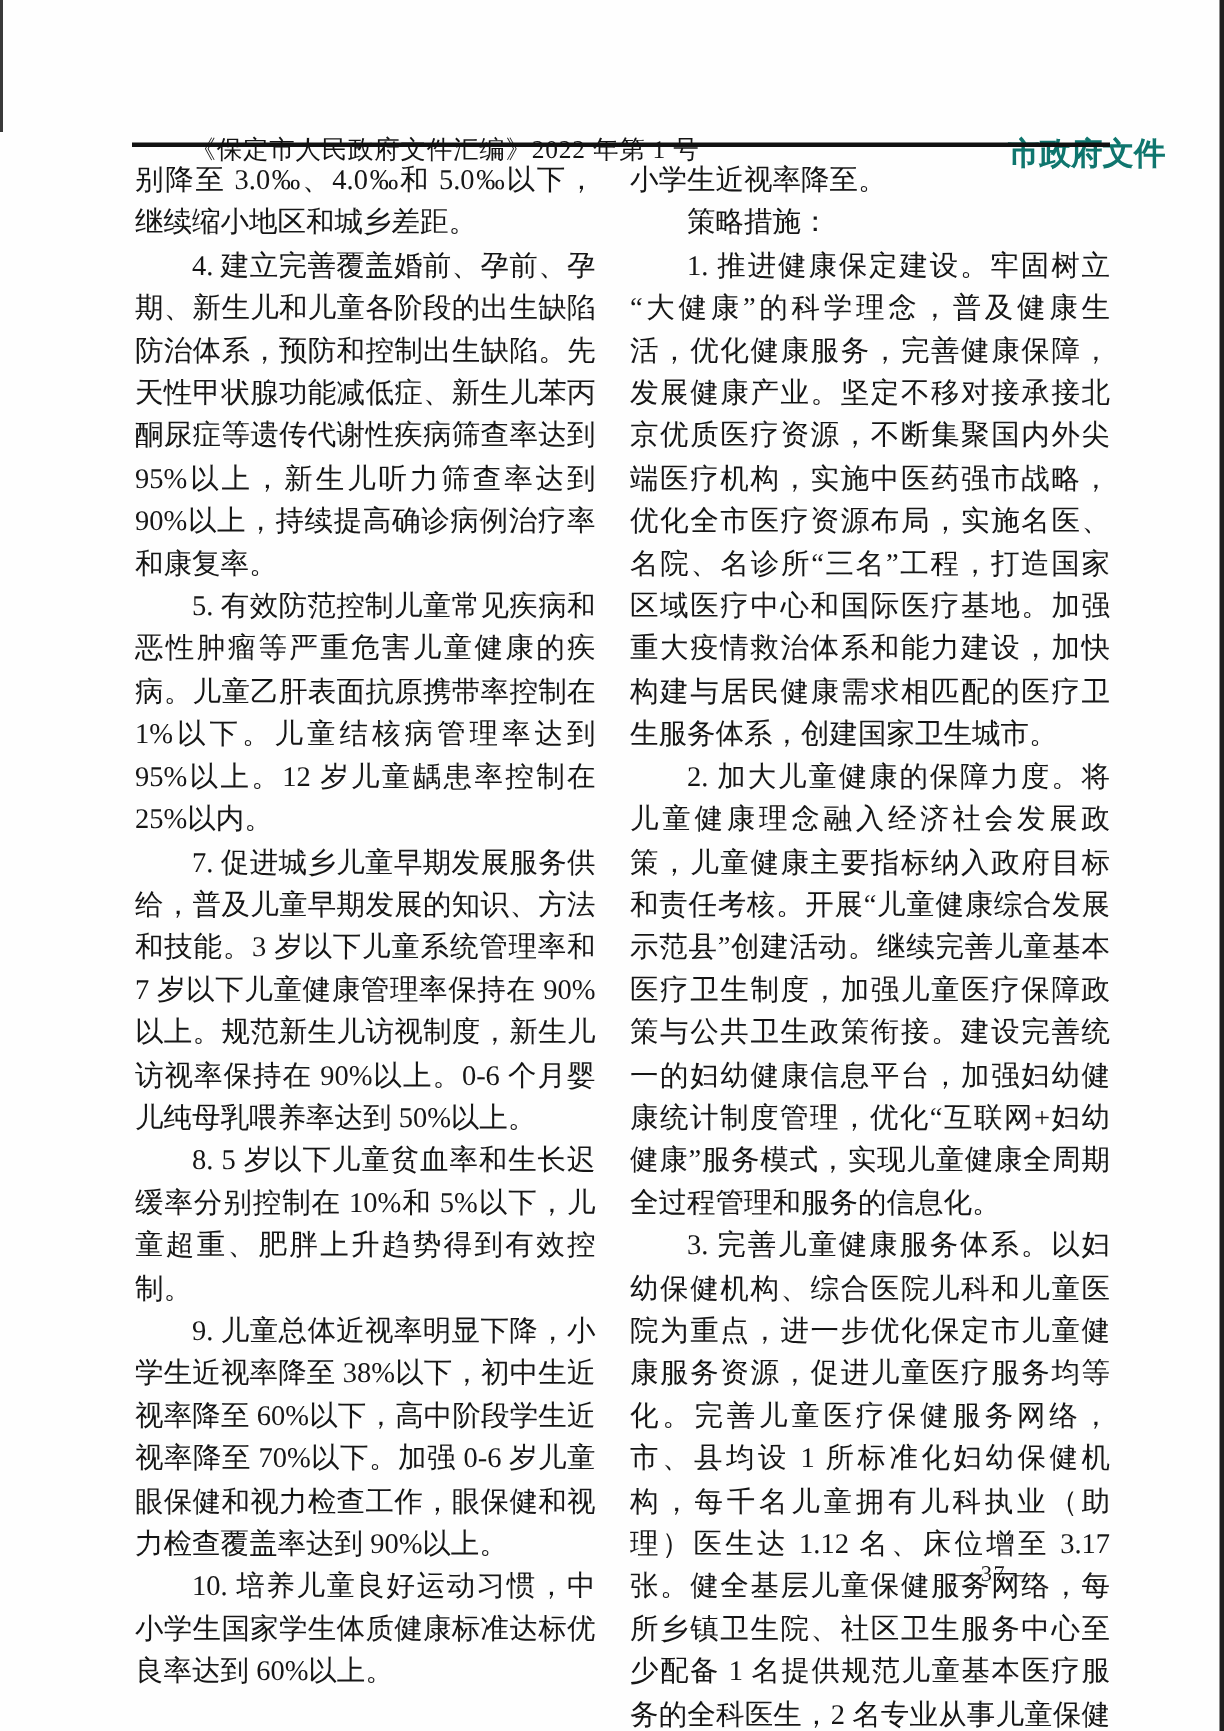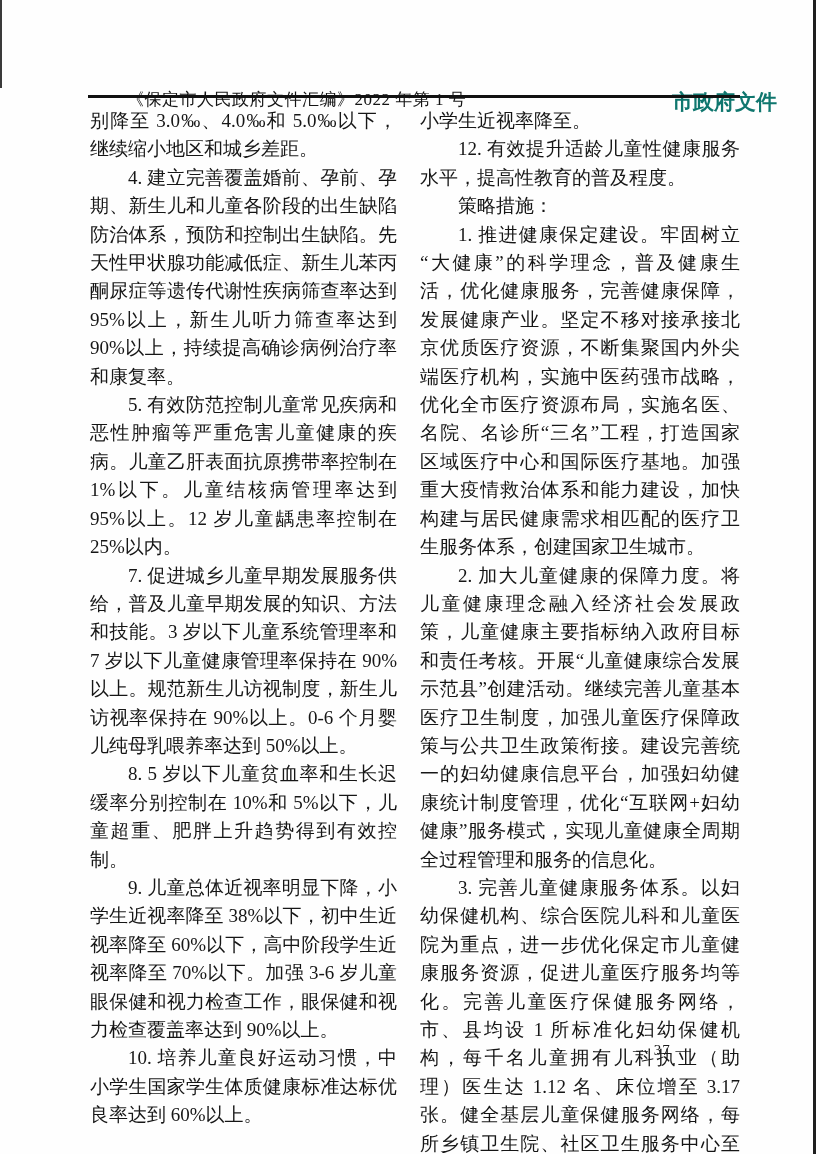--- a/index.html
+++ b/index.html
@@ -60,26 +60,25 @@
 
   <div class="header-rule"></div>
 
   <div class="columns">
     <div class="col col-left">
         <p class="para">别降至 3.0‰、4.0‰和 5.0‰以下，继续缩小地区和城乡差距。</p>
         <p class="para indent">4. 建立完善覆盖婚前、孕前、孕期、新生儿和儿童各阶段的出生缺陷防治体系，预防和控制出生缺陷。先天性甲状腺功能减低症、新生儿苯丙酮尿症等遗传代谢性疾病筛查率达到 95%以上，新生儿听力筛查率达到 90%以上，持续提高确诊病例治疗率和康复率。</p>
         <p class="para indent">5. 有效防范控制儿童常见疾病和恶性肿瘤等严重危害儿童健康的疾病。儿童乙肝表面抗原携带率控制在 1%以下。儿童结核病管理率达到 95%以上。12 岁儿童龋患率控制在 25%以内。</p>
         <p class="para indent">7. 促进城乡儿童早期发展服务供给，普及儿童早期发展的知识、方法和技能。3 岁以下儿童系统管理率和 7 岁以下儿童健康管理率保持在 90%以上。规范新生儿访视制度，新生儿访视率保持在 90%以上。0-6 个月婴儿纯母乳喂养率达到 50%以上。</p>
         <p class="para indent">8. 5 岁以下儿童贫血率和生长迟缓率分别控制在 10%和 5%以下，儿童超重、肥胖上升趋势得到有效控制。</p>
-        <p class="para indent">9. 儿童总体近视率明显下降，小学生近视率降至 38%以下，初中生近视率降至 60%以下，高中阶段学生近视率降至 70%以下。加强 3-6 岁儿童眼保健和视力检查工作，眼保健和视力检查覆盖率达到 90%以上。</p>
+        <p class="para indent">9. 儿童总体近视率明显下降，小学生近视率降至 38%以下，初中生近视率降至 60%以下，高中阶段学生近视率降至 70%以下。加强 0-6 岁儿童眼保健和视力检查工作，眼保健和视力检查覆盖率达到 90%以上。</p>
         <p class="para indent">10. 培养儿童良好运动习惯，中小学生国家学生体质健康标准达标优良率达到 60%以上。</p>
       </div>
     <div class="col col-right">
         <p class="para">小学生近视率降至。</p>
-        <p class="para indent">12. 有效提升适龄儿童性健康服务水平，提高性教育的普及程度。</p>
         <p class="para indent">策略措施：</p>
         <p class="para indent">1. 推进健康保定建设。牢固树立“大健康”的科学理念，普及健康生活，优化健康服务，完善健康保障，发展健康产业。坚定不移对接承接北京优质医疗资源，不断集聚国内外尖端医疗机构，实施中医药强市战略，优化全市医疗资源布局，实施名医、名院、名诊所“三名”工程，打造国家区域医疗中心和国际医疗基地。加强重大疫情救治体系和能力建设，加快构建与居民健康需求相匹配的医疗卫生服务体系，创建国家卫生城市。</p>
         <p class="para indent">2. 加大儿童健康的保障力度。将儿童健康理念融入经济社会发展政策，儿童健康主要指标纳入政府目标和责任考核。开展“儿童健康综合发展示范县”创建活动。继续完善儿童基本医疗卫生制度，加强儿童医疗保障政策与公共卫生政策衔接。建设完善统一的妇幼健康信息平台，加强妇幼健康统计制度管理，优化“互联网+妇幼健康”服务模式，实现儿童健康全周期全过程管理和服务的信息化。</p>
         <p class="para indent">3. 完善儿童健康服务体系。以妇幼保健机构、综合医院儿科和儿童医院为重点，进一步优化保定市儿童健康服务资源，促进儿童医疗服务均等化。完善儿童医疗保健服务网络，市、县均设 1 所标准化妇幼保健机构，每千名儿童拥有儿科执业（助理）医生达 1.12 名、床位增至 3.17 张。健全基层儿童保健服务网络，每所乡镇卫生院、社区卫生服务中心至少配备 1 名提供规范儿童基本医疗服务的全科医生，2 名专业从事儿童保健的医生。促进儿童保健特色</p>
       </div>
   </div>
 
   <div class="page-number">— 37 —</div>
 
   <div class="scan-edge-right"></div>

